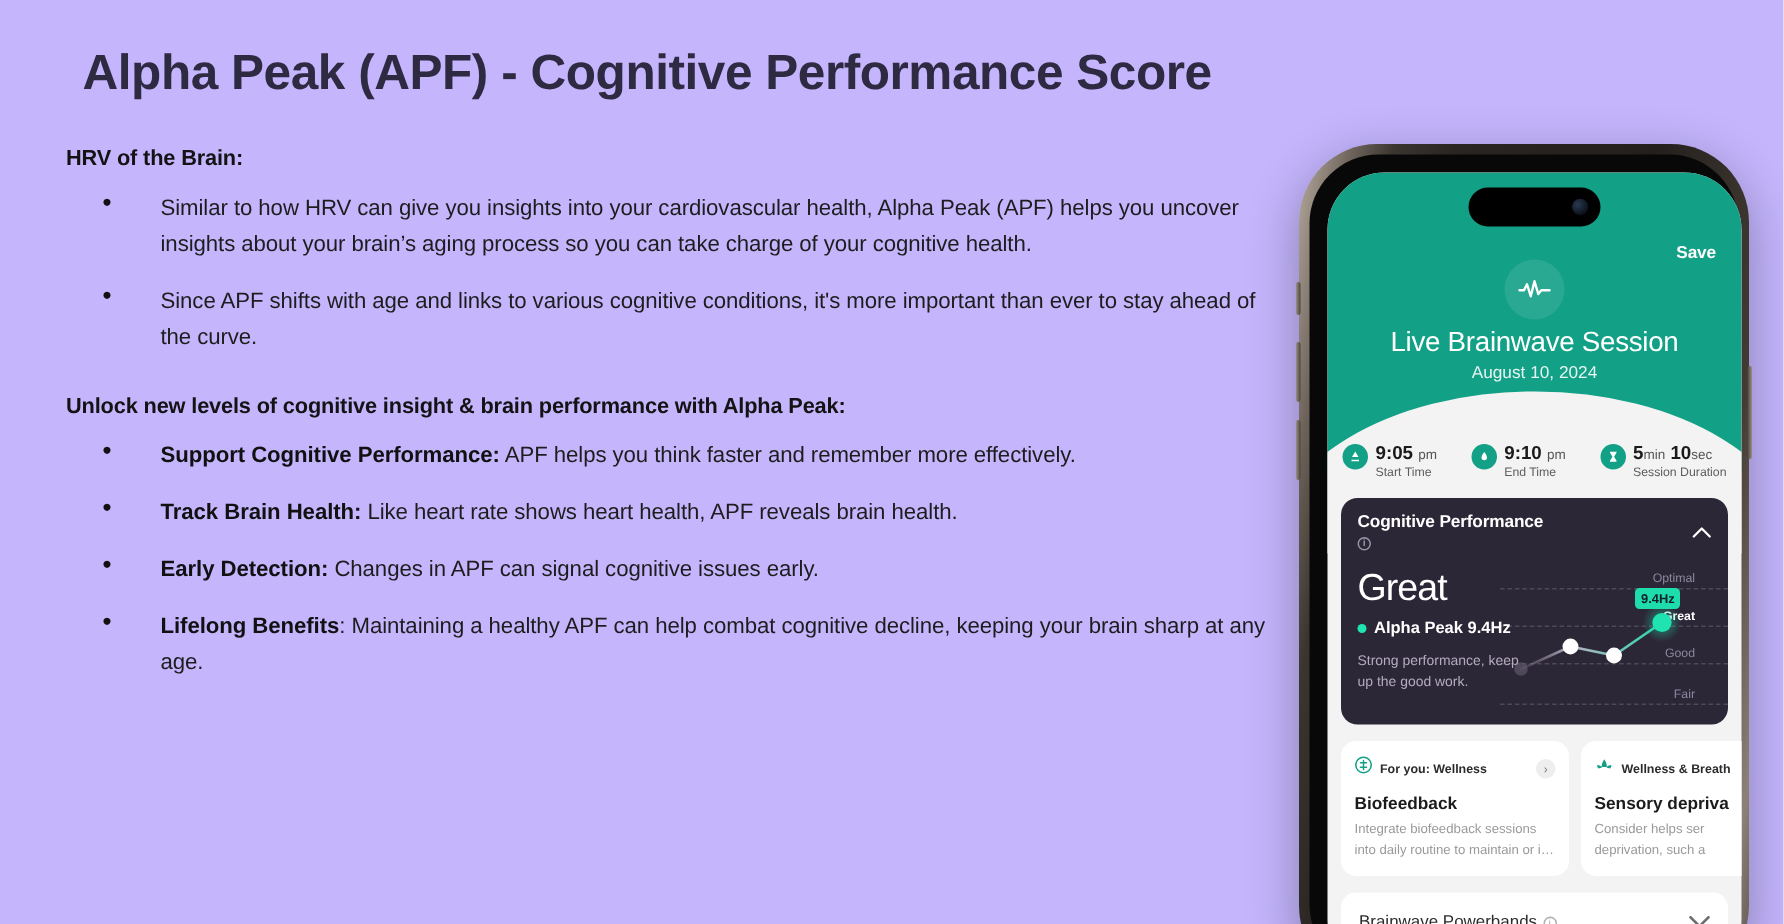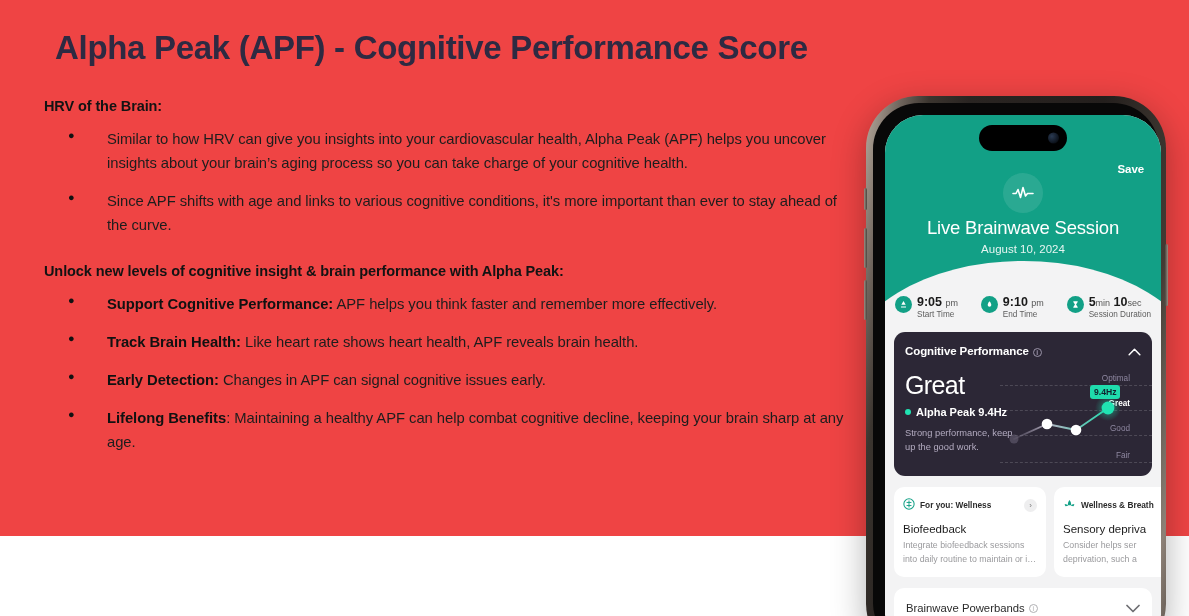--- a/index.html
+++ b/index.html
@@ -2,21 +2,21 @@
 <html><head>
 <meta charset="utf-8">
 <style>
   * { box-sizing: border-box; margin: 0; padding: 0; }
   html, body {
     width: 1189px; height: 616px;
     background: #ffffff;
     font-family: "Liberation Sans", sans-serif;
     overflow: hidden;
   }
-  .page { position: relative; width: 1189px; height: 536px; background: #ef4444; }
+  .page { position: relative; width: 1189px; height: 616px; background: #c4b5fd; }
 
   
   .doc { position: absolute; left: 44px; top: 0; width: 810px; }
   .doc-title {
     font-size: 33px; font-weight: bold; color: #2e2a42;
     letter-spacing: -0.3px; margin-top: 28px; margin-left: 11px;
     line-height: 1.2;
   }
   .section-head {
     font-size: 14.5px; font-weight: bold; color: #131313;
@@ -111,21 +111,21 @@
   .stat .stxt .big span.u { font-size: 9px; font-weight: normal; color: #555; }
   .stat .stxt .sub { font-size: 8.2px; color: #5d5d5d; margin-top: 1px; white-space: nowrap; }
 
   
   .card-dark {
     position: relative; margin: 13px 9px 0 9px; background: #2c2736;
     border-radius: 11px; padding: 10px 11px 13px 11px; overflow: hidden;
   }
   .cd-head { display: flex; align-items: center; justify-content: space-between; }
   .cd-title { color: #fff; font-size: 11.5px; font-weight: bold; letter-spacing: -0.1px;
-              display:flex; align-items:flex-end; gap:4px; }
+              display:flex; align-items:flex-start; gap:4px;flex-direction:column; }
   .info-dot { width: 9px; height: 9px; border-radius: 50%; border: 1px solid #9a93a8;
               color: #9a93a8; font-size: 7px; line-height: 7px; text-align: center;
               display:inline-block; }
   .cd-body { position: relative; height: 96px; margin-top: 7px; }
   .cd-left { position: absolute; left: 0; top: 6px; width: 120px; }
   .big-score { color: #fff; font-size: 25px; letter-spacing: -0.6px; line-height: 1; }
   .peak-row { display: flex; align-items: center; gap: 5px; margin-top: 8px; }
   .peak-dot { width: 6px; height: 6px; border-radius: 50%; background: #20e3b2; }
   .peak-txt { color: #fff; font-size: 11px; font-weight: bold; }
   .cd-note { color: #b3abc0; font-size: 9.3px; line-height: 1.5; margin-top: 9px; }
@@ -152,21 +152,21 @@
     background: #fff; border-radius: 10px; padding: 9px 9px 11px 9px;
     width: 152px; flex: 0 0 152px;
   }
   .mini-head { display: flex; align-items: center; gap: 5px; }
   .mini-head .mtag { font-size: 8.3px; font-weight: bold; color: #2b2b2b; white-space: nowrap; }
   .chev-circle {
     margin-left: auto; width: 13px; height: 13px; border-radius: 50%;
     background: #eeeeef; color: #7a7a7a; font-size: 8px;
     display: flex; align-items: center; justify-content: center;
   }
-  .mini-title { font-size: 11.5px; font-weight: normal; color: #1b1b1b; margin-top: 9px; }
+  .mini-title { font-size: 11.5px; font-weight: bold; color: #1b1b1b; margin-top: 9px; }
   .mini-desc { font-size: 8.8px; color: #9a9a9d; line-height: 1.55; margin-top: 4px; }
 
   
   .powerbar {
     display: flex; align-items: center; background: #fff; border-radius: 10px;
     margin: 11px 9px 0 9px; padding: 11px 12px;
   }
   .powerbar .pb-t { font-size: 11.3px; color: #2b2b2b; display:flex; align-items:center; gap:4px; }
   .powerbar .pb-t .info-dot { border-color:#b0b0b3; color:#b0b0b3; }
   .chev-down { margin-left: auto; color: #6e6e72; }

